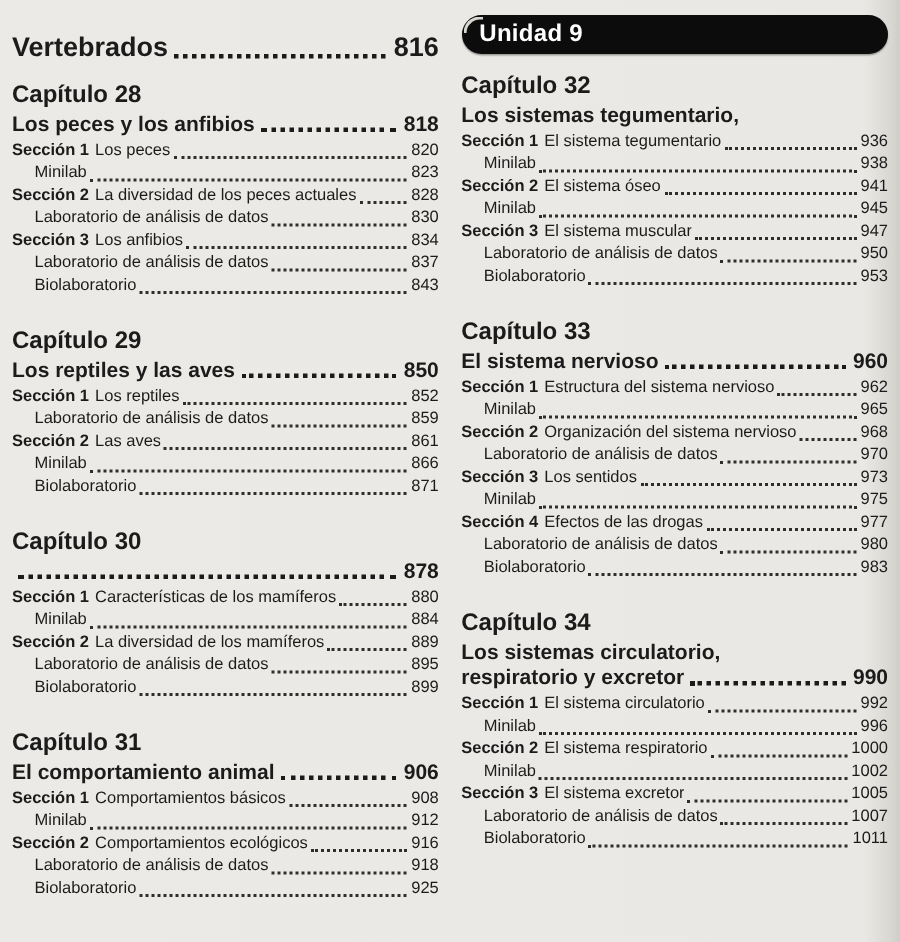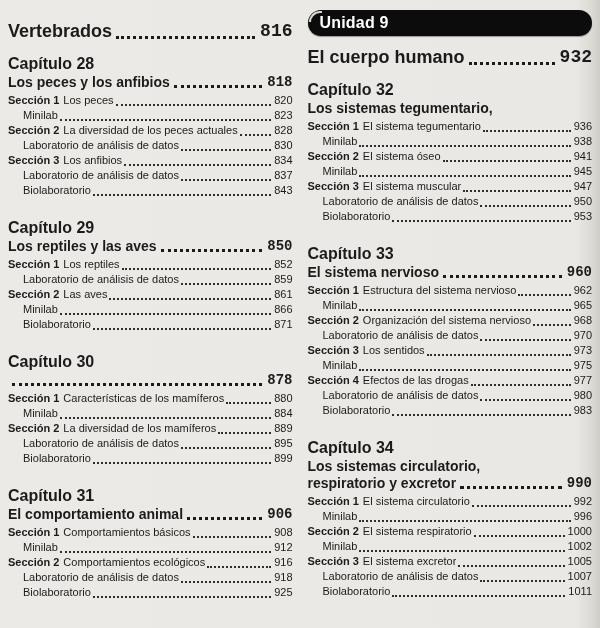--- a/index.html
+++ b/index.html
@@ -101,21 +101,21 @@
     margin: 0 3px 2px 2px;
     align-self: flex-end;
   }
   .leader.big {
     border-bottom: 3px dotted #1b1b1b;
     margin-bottom: 3px;
     margin-left: 4px;
     margin-right: 5px;
   }
   .pg { text-align: right; }
-  .unit-title-row .pg, .title-line .pg { font-weight: bold; font-family: Liberation Mono, monospace; }
+  .unit-title-row .pg, .title-line .pg { font-weight: bold; }
 </style>
 </head>
 <body>
 
 <div class="scan-page">
 
   <section class="col">
     <div class="unit-title-row">
       <span>Vertebrados</span>
       <span class="leader big"></span>
@@ -281,25 +281,20 @@
           </div>
         </div>
       </div>
   </section>
 
   <section class="col">
     <div class="banner">
       <span class="corner"></span>
       <span>Unidad 9</span>
     </div>
-    <div class="unit-title-row">
-      <span>El cuerpo humano</span>
-      <span class="leader big"></span>
-      <span class="pg">932</span>
-    </div>
     <div>
         <div class="chapter">
           <h2 class="chapter-heading">Capítulo 32</h2>
           <div class="title-line">
             <span class="t">Los sistemas tegumentario,</span>
           </div>
           <div class="rows">
             <div class="row">
               <span class="num">Sección 1</span>
               <span class="lbl">El sistema tegumentario</span>

